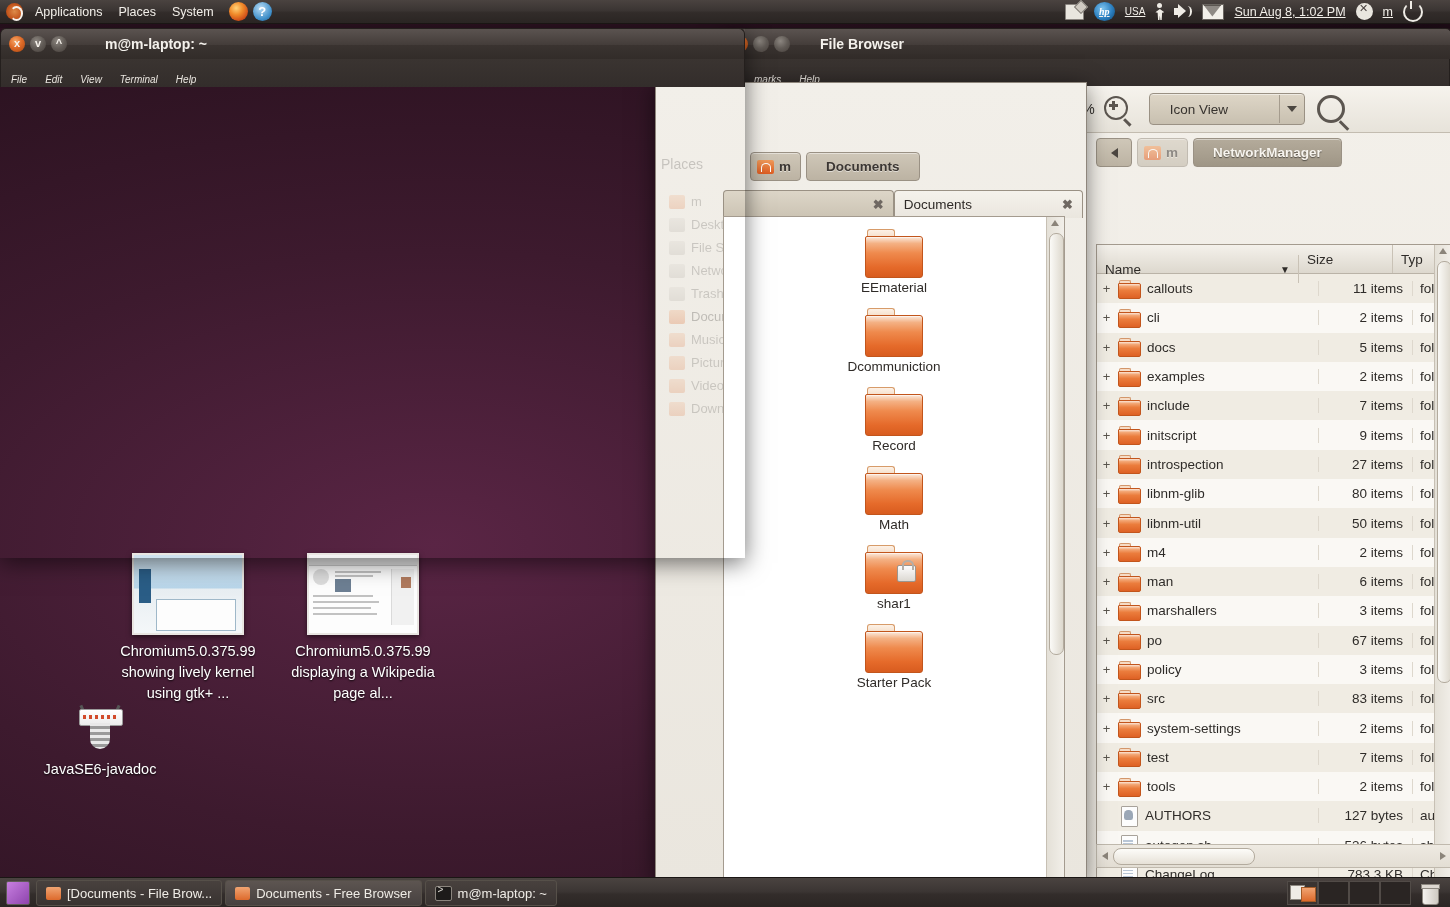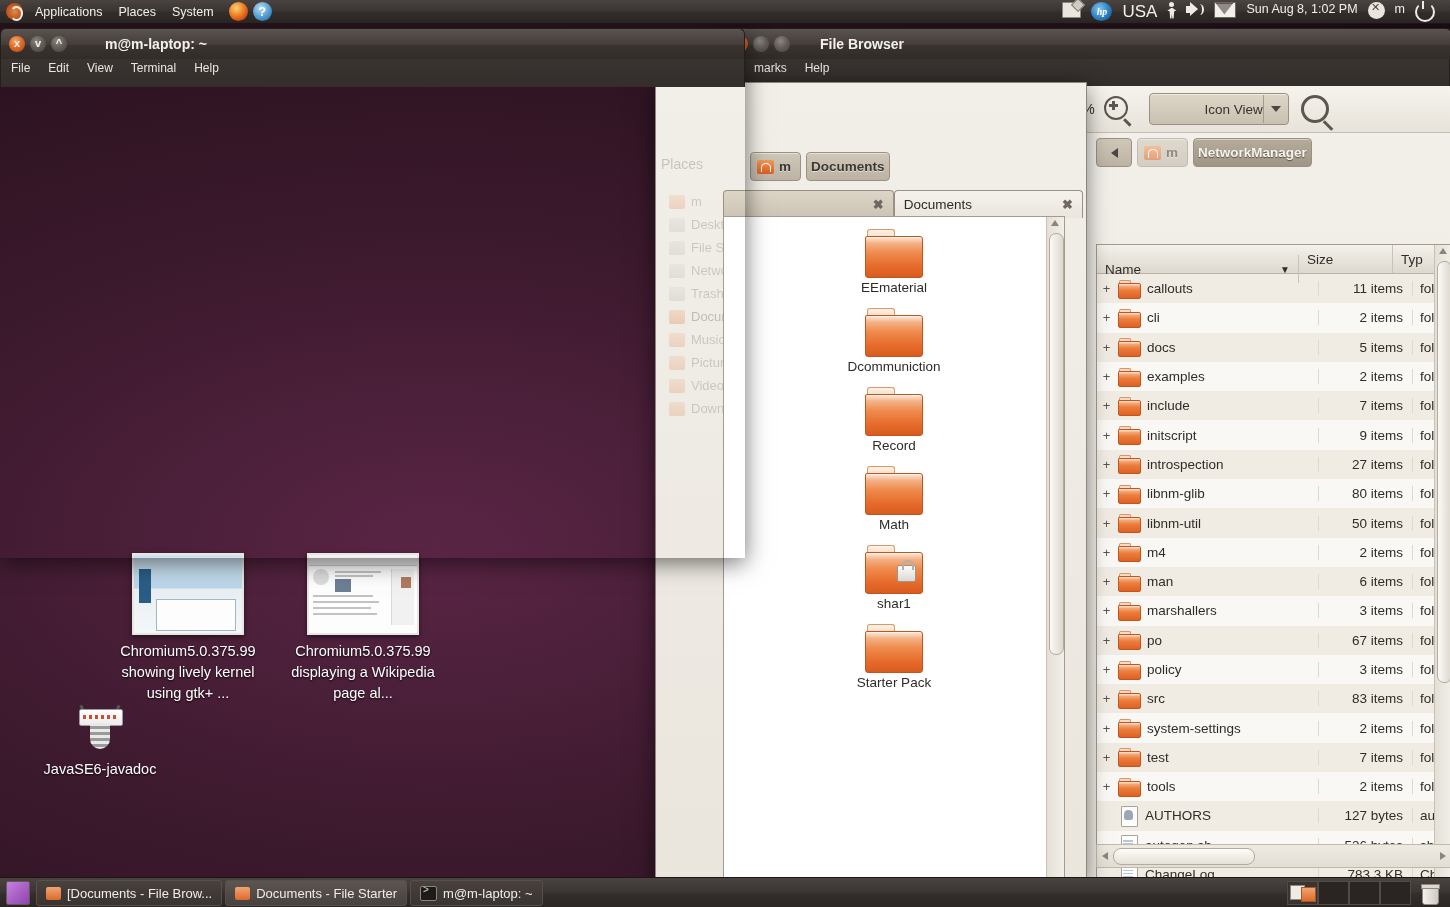--- a/index.html
+++ b/index.html
@@ -15,21 +15,21 @@
     background:linear-gradient(to bottom,#4a4340 0%,#3b3533 45%,#322c2a 55%,#2a2523 100%);
     border-bottom:1px solid #1a1614;
     display:flex;align-items:center;color:#f2efe9;font-size:12.5px;z-index:60;
   }
   #top-panel .menu{padding:2px 8px;white-space:nowrap;}
   .ubtn-logo{width:17px;height:17px;margin:0 4px 0 6px;border-radius:50%;
     background:radial-gradient(circle at 50% 50%, #dd8b48 0%, #c4561d 60%, #8a3a13 100%);
     position:relative;}
   .ubtn-logo:before{content:"";position:absolute;left:4px;top:3px;width:9px;height:11px;
     border:2px solid #f6f2ec;border-radius:50%;border-left-color:transparent;}
-  .tp-right{margin-left:auto;display:flex;padding-right:10px;}
+  .tp-right{margin-left:auto;display:flex;align-items:center;padding-right:22px;text-decoration:underline;}
   .tp-right>*{margin:0 5px;}
   .ic-note{width:17px;height:14px;background:#e9e6df;border:1px solid #8a8580;border-radius:1px;position:relative;}
   .ic-note:after{content:"";position:absolute;right:-3px;top:-3px;width:8px;height:8px;background:#cfcac2;
      transform:rotate(45deg);border:1px solid #7d7872;}
   .ic-hp{width:21px;height:19px;border-radius:50%;
     background:radial-gradient(circle at 40% 35%,#7fc4ef 0%,#2b7fc0 55%,#11456e 100%);
     color:#fff;font-style:italic;font-weight:bold;font-size:10px;line-height:19px;text-align:center;
     font-family:"Liberation Serif",serif;}
   .ic-person{width:9px;height:17px;position:relative;}
   .ic-person:before{content:"";position:absolute;left:2px;top:0;width:5px;height:5px;border-radius:50%;background:#efece6;}
@@ -79,36 +79,36 @@
   .win{position:absolute;box-shadow:0 5px 22px rgba(0,0,0,.55);}
   .titlebar{height:30px;display:flex;align-items:center;
      background:linear-gradient(to bottom,#5b5350 0%,#443d3a 52%,#3a3330 53%,#322c29 100%);
      border:1px solid #241f1d;border-bottom:none;border-radius:6px 6px 0 0;color:#f4f1ec;font-size:14px;font-weight:bold;}
   .wbtns{display:flex;gap:5px;padding:0 8px;}
   .wb{width:16px;height:16px;border-radius:50%;position:relative;}
   .wb.close{background:radial-gradient(circle at 40% 32%,#f6a86a 0%,#df6b28 45%,#a84510 100%);}
   .wb.min{background:radial-gradient(circle at 40% 32%,#8c8680 0%,#615b56 50%,#463f3b 100%);}
   .wb.max{background:radial-gradient(circle at 40% 32%,#8c8680 0%,#615b56 50%,#463f3b 100%);}
   .wb span{position:absolute;left:0;right:0;top:-1px;text-align:center;font-size:11px;color:#f6f2ec;font-weight:bold;line-height:17px;}
-  .menubar{height:28px;display:flex;align-items:flex-start;color:#eae6e0;font-size:12px;
-     background:linear-gradient(to bottom,#3a3431 0%,#332d2b 100%);border-left:1px solid #241f1d;border-right:1px solid #241f1d;}
+  .menubar{height:28px;display:flex;align-items:flex-end;color:#eae6e0;font-size:10px;
+     background:linear-gradient(to bottom,#3a3431 0%,#332d2b 100%);border-left:1px solid #241f1d;border-right:1px solid #241f1d;font-style:italic;}
   .menubar div{padding:2px 9px;}
   
   #terminal-window{left:0px;top:28px;width:745px;height:530px;z-index:40;}
   #terminal-body{height:calc(100% - 58px);background:rgba(45,15,33,.88);
      border:1px solid #241f1d;border-top:none;position:relative;overflow:hidden;}
   #terminal-text{color:#e8e3dd;font-family:"DejaVu Sans Mono",monospace;font-size:13.5px;
      padding:6px 0 0 4px;white-space:pre;}
   #term-cursor{display:inline-block;width:8px;height:14px;background:#e8e3dd;vertical-align:-2px;}
   
   #fb1{left:655px;top:82px;width:430px;height:800px;z-index:30;}
   #fb1-chrome{position:absolute;left:0;top:0;width:100%;height:100%;
      background:linear-gradient(to bottom,#f2efe9,#eae6de);border:1px solid #8e867c;}
   #fb1-path{position:absolute;left:95px;top:70px;display:flex;gap:5px;align-items:center;}
-  .crumb{height:27px;display:flex;align-items:center;padding:0 4px;border-radius:4px;font-size:13.5px;color:#3c3733;
+  .crumb{height:27px;display:flex;align-items:center;padding:0 19px;border-radius:4px;font-size:13.5px;color:#3c3733;
      background:linear-gradient(to bottom,#cfc7b8,#bcb3a3);border:1px solid #9a9184;
      box-shadow:inset 0 1px 0 rgba(255,255,255,.45);font-weight:bold;text-shadow:0 1px 0 rgba(255,255,255,.5);}
   .crumb.home{padding:0 9px 0 6px;gap:5px;}
   .fldr-mini{width:17px;height:14px;background:linear-gradient(to bottom,#f09a5a,#dd5c21);border-radius:2px;position:relative;}
   .fldr-mini:after{content:"";position:absolute;left:4px;top:3px;width:8px;height:8px;border:1.5px solid #fff;
      border-radius:50% 50% 0 0;border-bottom:none;}
   #fb1-tabs{position:absolute;left:68px;top:108px;width:360px;height:28px;display:flex;align-items:flex-end;}
   .tab{height:27px;display:flex;align-items:center;justify-content:space-between;
      background:linear-gradient(to bottom,#ddd6c8,#cbc3b3);border:1px solid #9a9184;border-bottom:none;
      border-radius:4px 4px 0 0;font-size:13.5px;color:#5a544e;padding:0 9px;}
@@ -156,23 +156,23 @@
      background:#fdf6f0;clip-path:polygon(50% 0,100% 45%,85% 45%,85% 100%,15% 100%,15% 45%,0 45%);}
   .ic-computer{width:28px;height:24px;margin-top:3px;position:relative;}
   .ic-computer:before{content:"";position:absolute;left:1px;top:0;width:26px;height:17px;
      background:linear-gradient(to bottom,#c67de0,#8c3fb5);border:2px solid #e6e2dc;border-radius:2px;}
   .ic-computer:after{content:"";position:absolute;left:6px;top:18px;width:16px;height:4px;background:#d9d5cf;border-radius:1px;}
   .zoom-ic{width:20px;height:20px;border:2.5px solid #5c5650;border-radius:50%;position:relative;}
   .zoom-ic:after{content:"";position:absolute;right:-6px;bottom:-5px;width:9px;height:2.5px;background:#5c5650;transform:rotate(45deg);}
   .zoom-ic i{position:absolute;left:3px;top:6px;width:9px;height:2.5px;background:#5c5650;font-style:normal;}
   .zoom-ic i.v{left:6.5px;top:2.5px;width:2.5px;height:9px;}
   #zoom-pct{font-size:14px;color:#34312e;margin:0 6px;}
-  #view-select{height:30px;min-width:134px;display:flex;align-items:center;justify-content:flex-end;
+  #view-select{height:30px;min-width:134px;display:flex;align-items:center;justify-content:space-between;
      background:linear-gradient(to bottom,#ded6c7,#c8c0b0);border:1px solid #9a9184;border-radius:4px;
-     font-size:13.5px;color:#36322e;padding:0 0 0 4px;box-shadow:inset 0 1px 0 rgba(255,255,255,.5);}
+     font-size:13.5px;color:#36322e;padding:0 0 0 20px;box-shadow:inset 0 1px 0 rgba(255,255,255,.5);}
   .sel-arrow{width:24px;height:28px;border-left:1px solid #a59c8e;display:flex;align-items:center;justify-content:center;}
   .caret-d{width:0;height:0;border-left:5px solid transparent;border-right:5px solid transparent;border-top:6px solid #4c4741;}
   .search-ic{width:22px;height:22px;border:3px solid #5c5650;border-radius:50%;position:relative;margin-left:12px;}
   .search-ic:after{content:"";position:absolute;right:-8px;bottom:-7px;width:12px;height:3px;background:#5c5650;transform:rotate(45deg);}
   #fb2-path{position:absolute;left:372px;top:52px;display:flex;gap:5px;align-items:center;}
   .crumb.sel{background:linear-gradient(to bottom,#b4ab9b,#9f9686);color:#f7f4ee;text-shadow:0 1px 1px rgba(0,0,0,.5);}
   .crumb.ghost{opacity:.55;}
   .backbtn{width:34px;height:27px;display:flex;align-items:center;justify-content:center;border-radius:4px;
      background:linear-gradient(to bottom,#cfc7b8,#bcb3a3);border:1px solid #9a9184;}
   .caret-l{width:0;height:0;border-top:5px solid transparent;border-bottom:5px solid transparent;border-right:7px solid #4c4741;}
@@ -785,21 +785,21 @@
   <div class="menu">Places</div>
   <div class="menu">System</div>
   <div style="width:19px;height:19px;margin:0 5px 0 7px;border-radius:50%;
        background:radial-gradient(circle at 38% 32%,#ffd27a 0%,#f08b2a 38%,#d2521a 70%,#7a2b0d 100%);"></div>
   <div style="width:19px;height:19px;border-radius:50%;background:radial-gradient(circle at 40% 32%,#b8dcf5,#3f8fc9 65%,#1b5a8c);
        color:#fff;font-size:13px;font-weight:bold;line-height:19px;text-align:center;">?</div>
 
   <div class="tp-right">
     <div class="ic-note"></div>
     <div class="ic-hp"><span>hp</span></div>
-    <div style="font-size:17px;">USA</div>
+    <div style="font-size:10px;">USA</div>
     <div class="ic-person"></div>
     <div class="ic-vol">
         <span class="vwave"></span>
       </div>
     <div class="ic-mail"></div>
     <div style="font-size:12.5px;">Sun Aug  8,  1:02 PM</div>
     <div class="ic-me"></div>
     <div style="font-size:12.5px;">m</div>
     <div class="ic-power"></div>
   </div>
@@ -807,21 +807,21 @@
 
 <div class="abs" id="bottom-panel">
   <div class="showdesk"></div>
   <div id="task-list" style="display:flex;align-items:center;">
       <div class="taskbtn">
         <span class="tb-fldr"></span>
         <span>[Documents - File Brow...</span>
       </div>
       <div class="taskbtn active">
         <span class="tb-fldr"></span>
-        <span>Documents - File Starter</span>
+        <span>Documents - Free Browser</span>
       </div>
       <div class="taskbtn">
         <span class="tb-term"></span>
         <span>m@m-laptop: ~</span>
       </div>
     </div>
   <div class="wsswitch">
     <div class="ws cur">
         <span class="wwin"></span>
         <span class="wwin2"></span>

